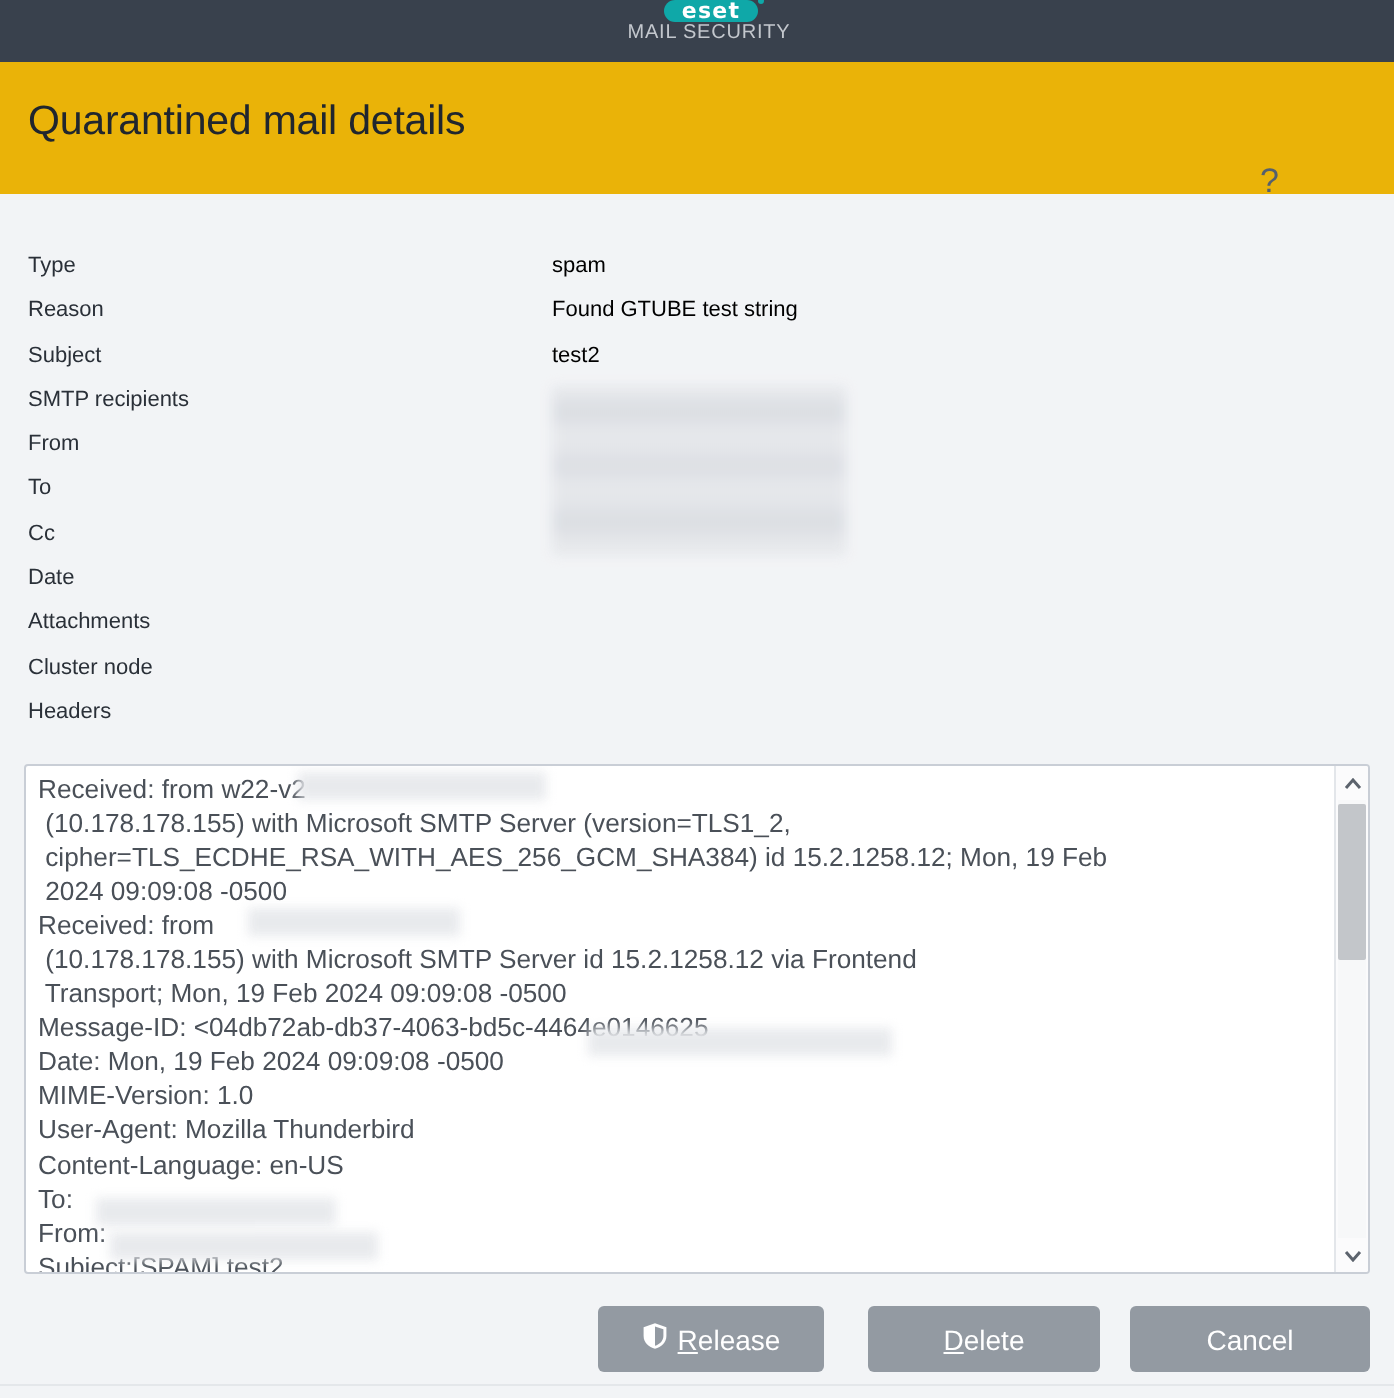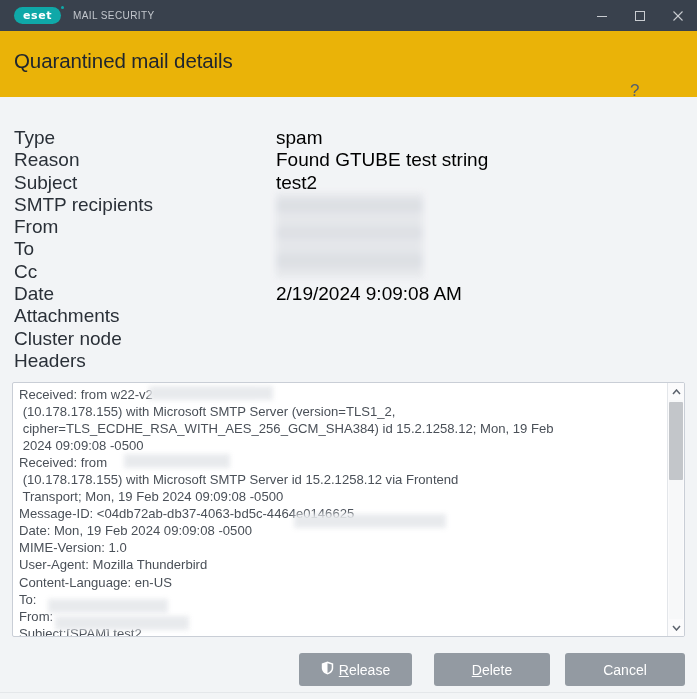--- a/index.html
+++ b/index.html
@@ -9,21 +9,21 @@
     overflow: hidden;
     background: #f2f4f6;
     font-family: "Liberation Sans", sans-serif;
   }
 
   
   #titlebar {
     position: absolute; left: 0; top: 0;
     width: 697px; height: 31px;
     background: #39414d;
-    display: flex; align-items: center;
+    display: flex; align-items: center; flex-direction: column;
   }
   #eset-logo {
     margin-left: 14px;
     width: 47px; height: 17px;
     background: #0fa8a8;
     border-radius: 9px;
     display: flex; align-items: center; justify-content: center;
     position: relative;
   }
   #eset-logo .wordmark {
@@ -78,21 +78,21 @@
   }
 
   
   #fields {
     position: absolute; left: 0; top: 125;
     width: 697px;
   }
   .field-row {
     position: relative;
     height: 22.3px;
-    font-size: 19px;
+    font-size: 11px;
     color: #2a3038;
   }
   .field-label {
     position: absolute; left: 14px; top: 2px;
     color: #2a3038;
   }
   .field-value {
     position: absolute; left: 276px; top: 2px;
     color: #000000;
     white-space: nowrap;
@@ -274,21 +274,20 @@
     <div class="field-row">
       <div class="field-label">To</div>
       <div class="field-value"></div>
     </div>
     <div class="field-row">
       <div class="field-label">Cc</div>
       <div class="field-value"></div>
     </div>
     <div class="field-row">
       <div class="field-label">Date</div>
-      <div class="field-value">2/19/2024 9:09:08 AM</div>
     </div>
     <div class="field-row">
       <div class="field-label">Attachments</div>
       <div class="field-value"></div>
     </div>
     <div class="field-row">
       <div class="field-label">Cluster node</div>
       <div class="field-value"></div>
     </div>
     <div class="field-row">

